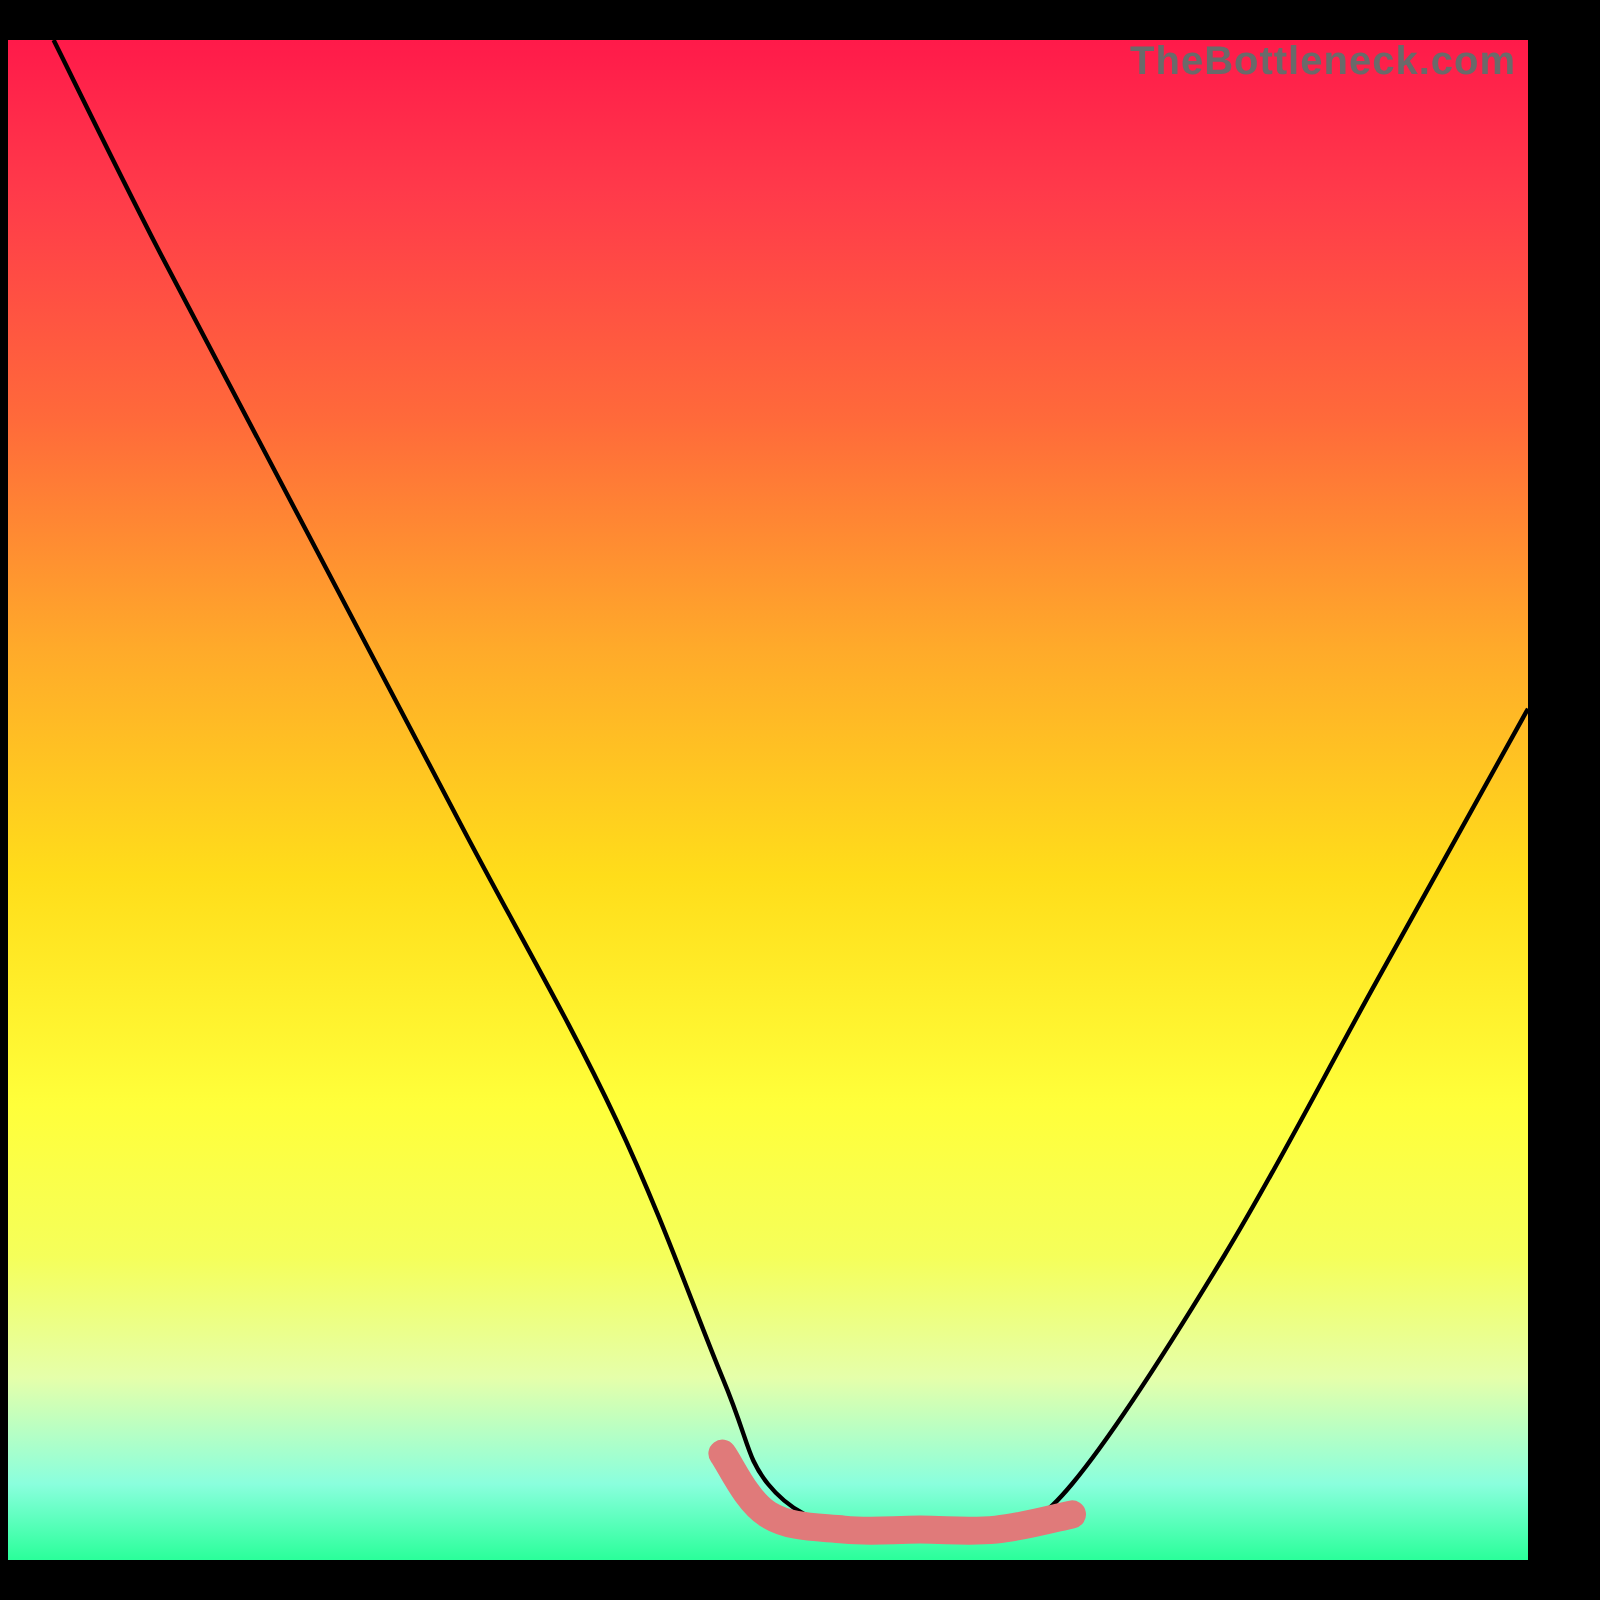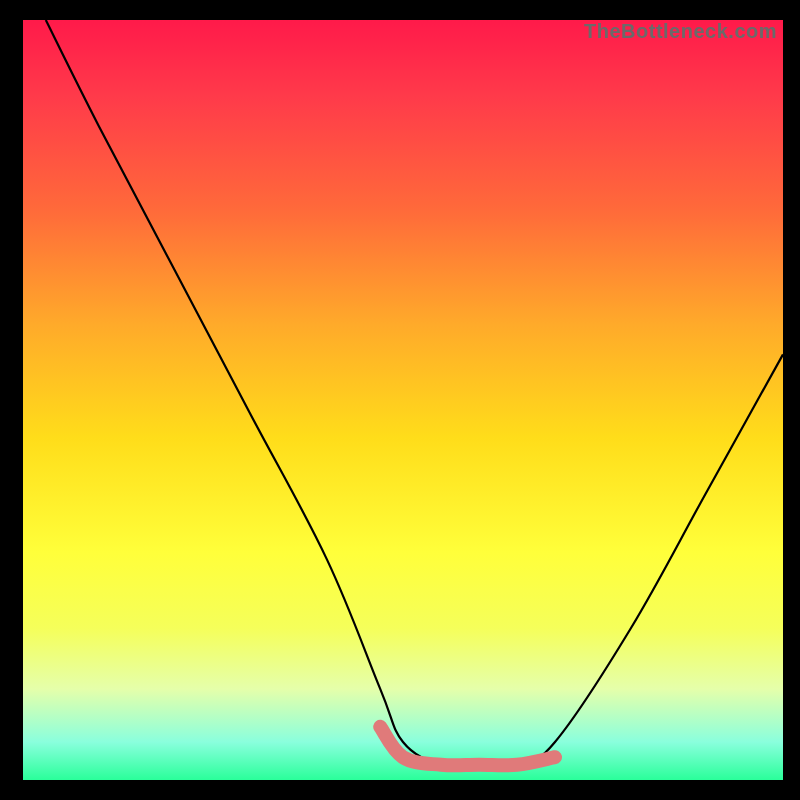--- a/index.html
+++ b/index.html
@@ -1,19 +1,19 @@
 <!DOCTYPE html>
 <html><head>
 <meta charset="utf-8">
 <style>
   * { margin: 0; padding: 0; box-sizing: border-box; }
   body { width: 800px; height: 800px; background: #000; position: relative; font-family: Arial, sans-serif; }
   .frame {
     position: absolute;
-    left: 23px;
+    left: 4px;
     top: 20px;
     width: 760px;
     height: 760px;
     background: linear-gradient(to bottom,
       #ff1a4a 0%,
       #ff3a4a 10%,
       #ff6a3a 25%,
       #ffaa2a 40%,
       #ffdd1a 55%,
       #ffff3a 70%,

